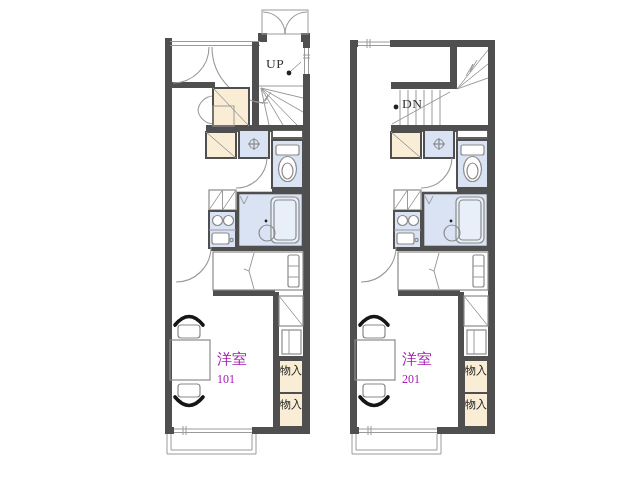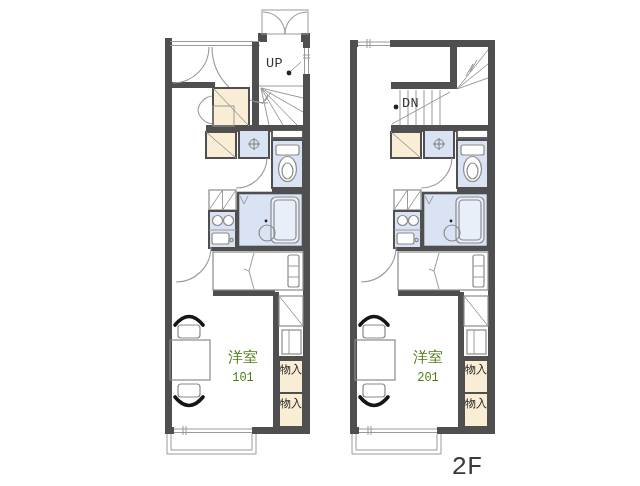--- a/index.html
+++ b/index.html
@@ -1,39 +1,39 @@
 <!DOCTYPE html>
 <html style="--wall: #4f4f4f; --closet: #f9edd6; --wet: #d9e3f4; --line: #8a8a8a; --text: #2e2e2e;"><head>
 <meta charset="utf-8">
 <style>
   :root{
     --wall:#4f4f4f; --closet:#f9edd6; --wet:#d9e3f4; --line:#8a8a8a; --text:#2e2e2e;
   }
   html,body{margin:0;padding:0;background:#fff;}
   .stage{position:relative;width:632px;height:486px;background:#fff;overflow:hidden;
-         font-family:Liberation Mono, monospace;}
+         font-family:Liberation Serif, serif;}
   svg{position:absolute;left:0;top:0;}
   
   .wall{fill:var(--wall);}
   .win{fill:#fff;}
   .beige{fill:var(--closet);stroke:var(--wall);stroke-width:2;}
   .wet{fill:var(--wet);stroke:var(--wall);stroke-width:2;}
   .wetB{fill:var(--wet);stroke:var(--wall);stroke-width:2.6;}
   .fx{fill:#fff;stroke:var(--line);stroke-width:1.2;}
   .fxB{fill:#fff;stroke:var(--wall);stroke-width:1.8;}
   .tub{fill:#e9eff9;stroke:var(--line);stroke-width:1.2;}
   .ln{fill:none;stroke:var(--line);stroke-width:1.2;}
   .lnT{fill:none;stroke:#9a9a9a;stroke-width:1;}
   .arc{fill:none;stroke:#9a9a9a;stroke-width:1.1;}
   .chairback{fill:none;stroke:#161616;stroke-width:3.6;stroke-linecap:round;}
   .dot{fill:#222;}
   
   .lbl{position:absolute;color:var(--text);white-space:pre-line;}
   .lbl-dir{font-size:13.5px;letter-spacing:.5px;color:#333;}
-  .lbl-room{width:52px;text-align:center;font-size:15px;line-height:1.25;color:#4d7c0f;}
+  .lbl-room{width:52px;font-size:15px;line-height:1.25;color:#a21caf;}
   .lbl-room .num{font-size:12px;}
   .lbl-store{width:24px;text-align:center;font-size:11px;line-height:1.3;color:#222;
              word-break:break-all;}
   .lbl-floor{width:48px;text-align:center;font-size:26px;color:#3a3a3a;}
 </style>
 </head>
 <body>
 
 <div class="stage">
 
@@ -326,15 +326,14 @@
 <div class="lbl lbl-dir" style="left:365px;top:96px;margin-left:37px;">DN</div>
 
 <div class="lbl lbl-room" style="left:217px;top:350px;"><span>洋室</span><br><span class="num">101</span></div>
 <div class="lbl lbl-room" style="left:402px;top:350px;"><span>洋室</span><br><span class="num">201</span></div>
 
 <div class="lbl lbl-store" style="left:279px;top:363px;">物入</div>
 <div class="lbl lbl-store" style="left:279px;top:397px;">物入</div>
 <div class="lbl lbl-store" style="left:464px;top:363px;">物入</div>
 <div class="lbl lbl-store" style="left:464px;top:397px;">物入</div>
 
-<div class="lbl lbl-floor" style="left:443px;top:452px;">2F</div>
 
 </div>
 
 </body></html>

